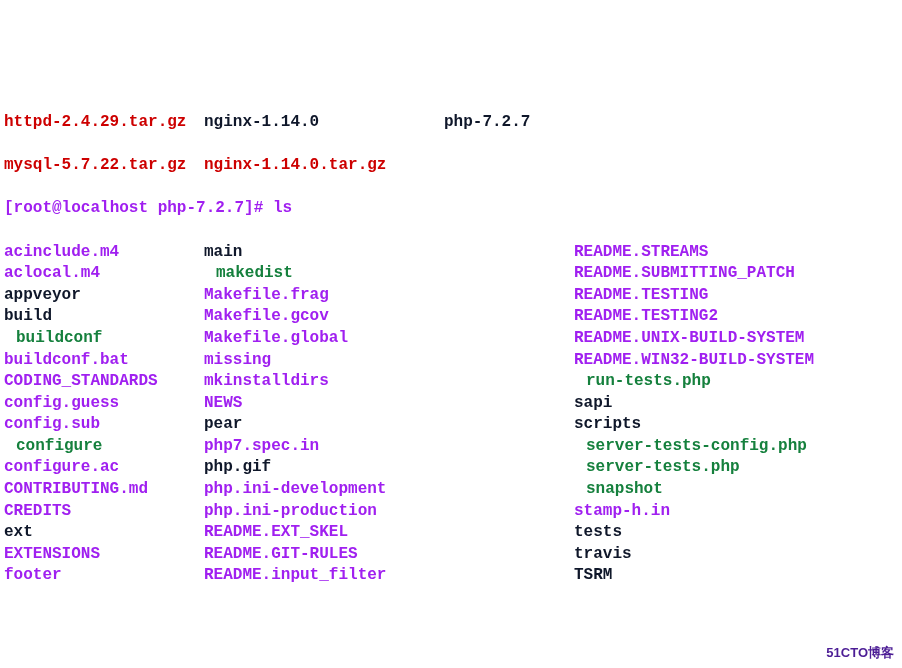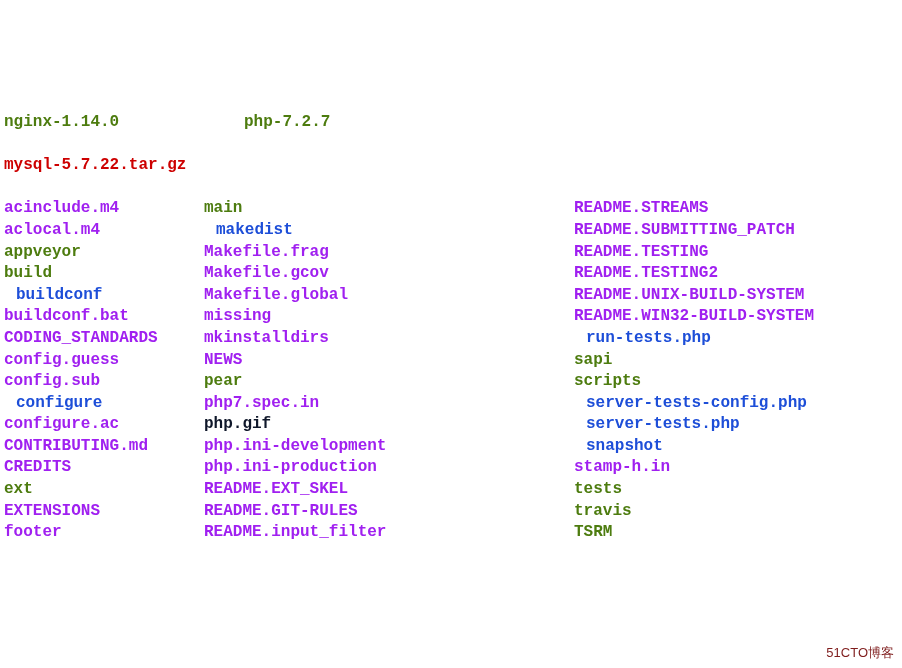--- a/index.html
+++ b/index.html
@@ -7,46 +7,47 @@
       font-family: 'Courier New', monospace;
       font-size: 16px;
       line-height: 1.35;
       margin: 0;
       padding: 4px;
       white-space: pre;
       font-weight: bold;
     }
     .purple { color: #a020f0; }
     .red { color: #cd0000; }
-    .blue { color: #4d7c0f; }
-    .green { color: #1d4ed8; padding-left: 12px; }
+    .blue { color: #0f172a; }
+    .green { color: #15803d; padding-left: 12px; }
     .magenta { color: #0f172a; }
     .watermark {
       position: fixed;
       bottom: 6px;
       right: 8px;
-      color: #7f1d1d;
+      color: #4c1d95;
       font-size: 13px;
       font-family: sans-serif;
-      font-weight: normal;
+      font-weight: bold;
     }
     .line { display: block; }
     .row { display: flex; }
     .col1 { width: 200px; }
     .col2 { width: 370px; }
     .col3 { flex: 1; }
   </style>
 </head>
 <body>
 
 
 
 <div>
-<div class="row"><span style="width:240px"><span class="blue">nginx-1.14.0</span></span><span><span class="blue">php-7.2.7</span></span></div>
-<div class="row"><span class="col1"><span class="red">mysql-5.7.22.tar.gz</span></span></div>
+<div class="row"><span class="col1"><span class="red">httpd-2.4.29.tar.gz</span></span><span style="width:240px"><span class="blue">nginx-1.14.0</span></span><span><span class="blue">php-7.2.7</span></span></div>
+<div class="row"><span class="col1"><span class="red">mysql-5.7.22.tar.gz</span></span><span style="width:240px"><span class="red">nginx-1.14.0.tar.gz</span></span></div>
+<span class="line"><span class="purple">[</span><span class="purple">root@localhost</span> <span class="purple">php-7.2.7</span><span class="purple">]# </span><span class="purple">ls</span></span>
 <div id="listing"><div class="row"><span class="col1"><span class="purple">acinclude.m4</span></span><span class="col2"><span class="blue">main</span></span><span class="col3"><span class="purple">README.STREAMS</span></span></div><div class="row"><span class="col1"><span class="purple">aclocal.m4</span></span><span class="col2"><span class="green">makedist</span></span><span class="col3"><span class="purple">README.SUBMITTING_PATCH</span></span></div><div class="row"><span class="col1"><span class="blue">appveyor</span></span><span class="col2"><span class="purple">Makefile.frag</span></span><span class="col3"><span class="purple">README.TESTING</span></span></div><div class="row"><span class="col1"><span class="blue">build</span></span><span class="col2"><span class="purple">Makefile.gcov</span></span><span class="col3"><span class="purple">README.TESTING2</span></span></div><div class="row"><span class="col1"><span class="green">buildconf</span></span><span class="col2"><span class="purple">Makefile.global</span></span><span class="col3"><span class="purple">README.UNIX-BUILD-SYSTEM</span></span></div><div class="row"><span class="col1"><span class="purple">buildconf.bat</span></span><span class="col2"><span class="purple">missing</span></span><span class="col3"><span class="purple">README.WIN32-BUILD-SYSTEM</span></span></div><div class="row"><span class="col1"><span class="purple">CODING_STANDARDS</span></span><span class="col2"><span class="purple">mkinstalldirs</span></span><span class="col3"><span class="green">run-tests.php</span></span></div><div class="row"><span class="col1"><span class="purple">config.guess</span></span><span class="col2"><span class="purple">NEWS</span></span><span class="col3"><span class="blue">sapi</span></span></div><div class="row"><span class="col1"><span class="purple">config.sub</span></span><span class="col2"><span class="blue">pear</span></span><span class="col3"><span class="blue">scripts</span></span></div><div class="row"><span class="col1"><span class="green">configure</span></span><span class="col2"><span class="purple">php7.spec.in</span></span><span class="col3"><span class="green">server-tests-config.php</span></span></div><div class="row"><span class="col1"><span class="purple">configure.ac</span></span><span class="col2"><span class="magenta">php.gif</span></span><span class="col3"><span class="green">server-tests.php</span></span></div><div class="row"><span class="col1"><span class="purple">CONTRIBUTING.md</span></span><span class="col2"><span class="purple">php.ini-development</span></span><span class="col3"><span class="green">snapshot</span></span></div><div class="row"><span class="col1"><span class="purple">CREDITS</span></span><span class="col2"><span class="purple">php.ini-production</span></span><span class="col3"><span class="purple">stamp-h.in</span></span></div><div class="row"><span class="col1"><span class="blue">ext</span></span><span class="col2"><span class="purple">README.EXT_SKEL</span></span><span class="col3"><span class="blue">tests</span></span></div><div class="row"><span class="col1"><span class="purple">EXTENSIONS</span></span><span class="col2"><span class="purple">README.GIT-RULES</span></span><span class="col3"><span class="blue">travis</span></span></div><div class="row"><span class="col1"><span class="purple">footer</span></span><span class="col2"><span class="purple">README.input_filter</span></span><span class="col3"><span class="blue">TSRM</span></span></div></div>
 
 </div>
 
 <div class="watermark">51CTO博客</div>
 
 
 
 
 </body></html>

